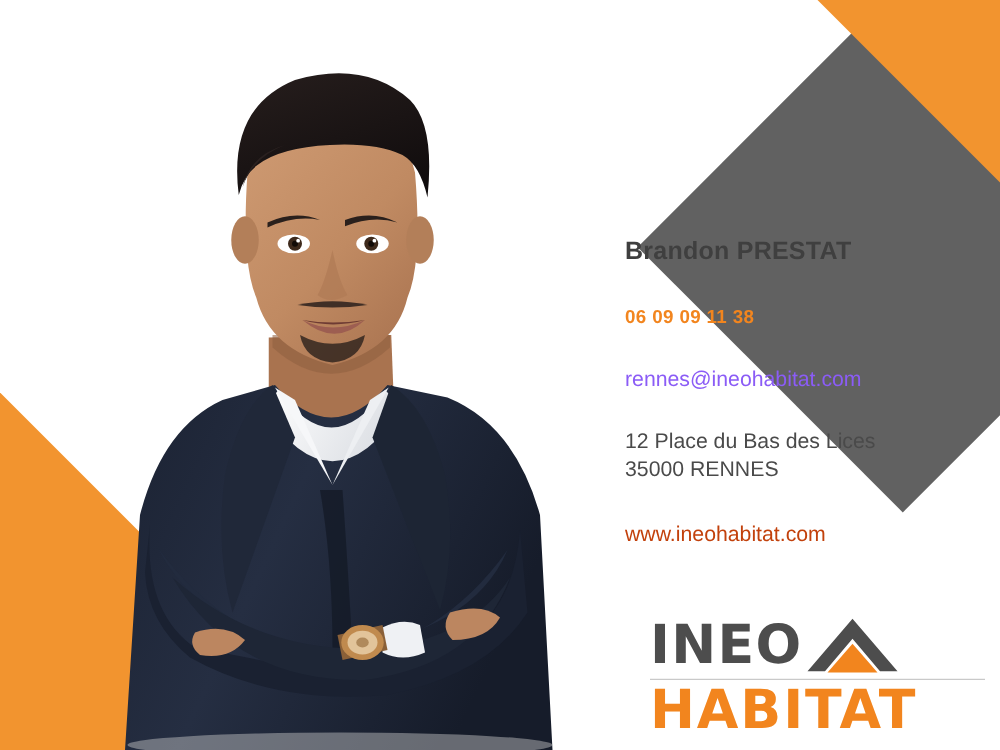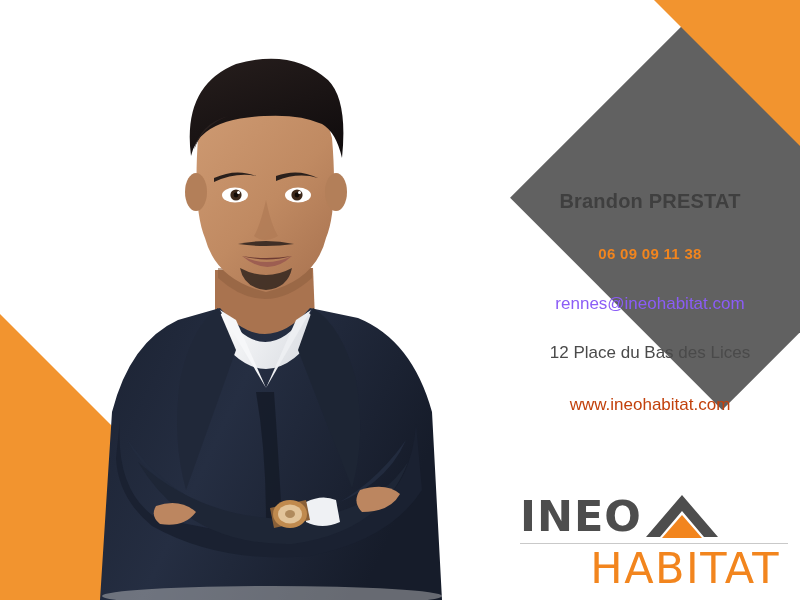--- a/index.html
+++ b/index.html
@@ -85,21 +85,20 @@
     height: 580px;
   }
   #portrait svg { display: block; width: 100%; height: 100%; }
 
   
   #info-panel {
     position: absolute;
     left: 500px;
     top: 190px;
     width: 300px;
-    text-align: center;
     color: #414141;
   }
 
   #contact-name {
     font-size: 20px;
     font-weight: bold;
     color: #3F3F3F;
     letter-spacing: 0.2px;
     margin: 0 0 32px 0;
   }
@@ -159,27 +158,26 @@
     margin-left: 2px;
   }
   #logo-rule {
     height: 1px;
     background: #C9C9C9;
     width: 268px;
     margin-top: 3px;
   }
   #logo-habitat {
     font-size: 43px;
-    font-weight: normal;
+    font-weight: bold;
     color: #F2851E;
     letter-spacing: 1.5px;
     line-height: 1.05;
     margin-top: 2px;
     font-family: "DejaVu Sans", sans-serif;
-    text-align: right;
   }
 </style>
 </head>
 <body>
 
 <div id="card">
 
   <div class="deco" id="deco-gray-tl"></div>
   <div class="deco" id="deco-gray-tr"></div>
   <div class="deco" id="deco-gray-tr-mask"></div>
@@ -276,20 +274,21 @@
       <ellipse cx="212" cy="576" rx="170" ry="10" fill="#C9C9C9" opacity="0.45"></ellipse>
     </svg>
   </div>
 
   <div id="info-panel">
     <div id="contact-name">Brandon PRESTAT</div>
     <div id="contact-phone">06 09 09 11 38</div>
     <div id="contact-email">rennes@ineohabitat.com</div>
     <div id="address-block">
       <div class="address-line">12 Place du Bas des Lices</div>
+      <div class="address-line">35000 RENNES</div>
     </div>
     <div id="contact-website">www.ineohabitat.com</div>
   </div>
 
   <div id="logo">
     <div id="logo-top-row">
       <span id="logo-ineo">INEO</span>
       <span id="logo-roof">
         <svg viewBox="0 0 76 47" xmlns="http://www.w3.org/2000/svg">
           <path d="M38 2 L74 44 L60 44 L38 18 L16 44 L2 44 Z" fill="#4D4D4D"></path>

